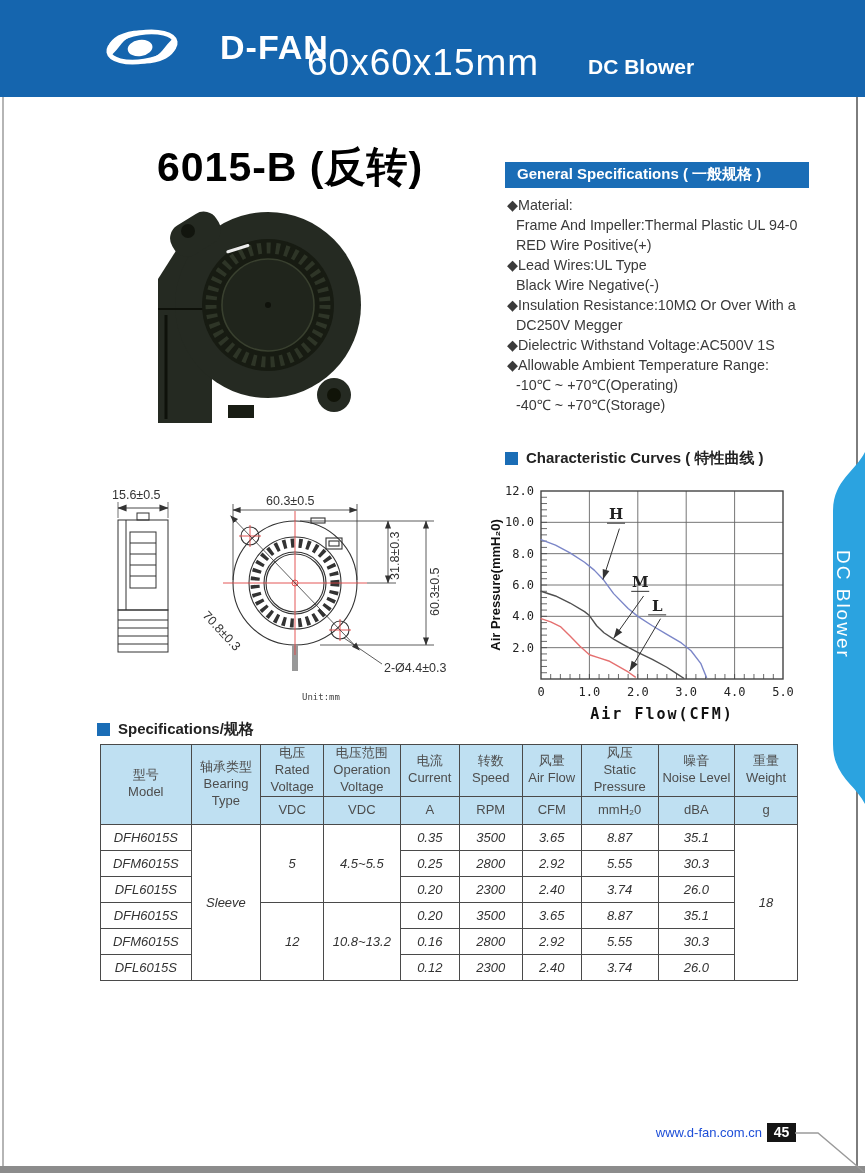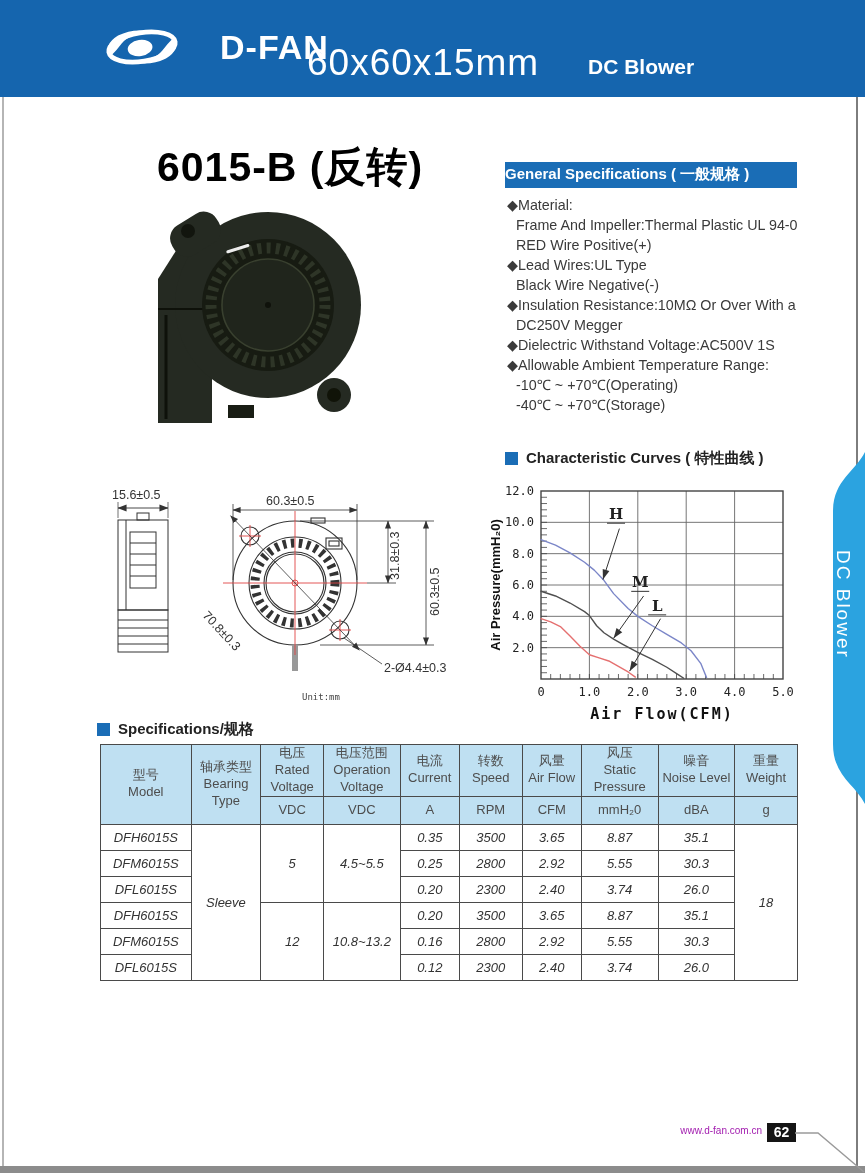--- a/index.html
+++ b/index.html
@@ -21,21 +21,21 @@
 
   
   .title{position:absolute;left:148px;top:131px;font-size:41px;font-weight:bold;color:#000;
          letter-spacing:1px;margin:9px;}
 
   
   .photo{position:absolute;left:100px;top:183px;width:282px;height:246px;}
 
   
   .gen-bar{position:absolute;left:505px;top:162px;width:282px;background:#1a6db6;color:#fff;
-           font-size:15px;font-weight:bold;padding:3px 10px 4px 0;}
+           font-size:15px;font-weight:bold;padding:3px 10px 4px 12px;}
   .gen-list{position:absolute;left:507px;top:195px;width:310px;font-size:14.3px;color:#3a3a3a;}
   .gen-list .line{line-height:20px;white-space:nowrap;}
   .gen-list .indent{padding-left:9px;}
 
   
   .sec-h{position:absolute;display:flex;align-items:center;font-size:15px;font-weight:bold;color:#222;}
   .sec-h .sq{width:13px;height:13px;background:#1a6db6;margin-right:8px;flex:none;}
   .dim-h{left:97px;top:449px;}
   .cur-h{left:505px;top:449px;}
   .spec-h{left:97px;top:720px;}
@@ -56,21 +56,21 @@
   .spec-table{position:absolute;left:100px;top:744px;width:698px;border-collapse:collapse;
               table-layout:fixed;}
   .spec-table th,.spec-table td{border:1px solid #4a4a4a;text-align:center;font-size:13px;
               padding:0 2px;}
   .spec-table thead th{background:#bfe0f2;font-weight:normal;color:#4d4d4d;line-height:1.3;}
   .spec-table thead tr.names th{height:50px;}
   .spec-table thead tr.units th{height:27px;}
   .spec-table tbody td{height:25px;color:#333;font-style:italic;}
 
   
-  .site{position:absolute;left:650px;top:1125px;width:112px;text-align:right;font-size:10px;color:#a21caf;}
+  .site{position:absolute;left:650px;top:1125px;width:112px;text-align:right;font-size:13px;color:#1d4ed8;}
   .pagebox{position:absolute;left:767px;top:1123px;width:29px;height:19px;background:#151515;
            color:#fff;font-size:14px;font-weight:bold;text-align:center;line-height:19px;}
   .foot-svg{position:absolute;left:794px;top:1120px;width:71px;height:53px;}
 
   
   .side-tab{position:absolute;left:823px;top:452px;width:42px;height:352px;z-index:5;}
   .side-tab svg{position:absolute;left:0;top:0;width:42px;height:352px;}
   .tab-label{position:absolute;left:9px;top:98px;writing-mode:vertical-rl;color:#fff;
              font-size:19px;letter-spacing:2px;white-space:nowrap;}
 </style>
@@ -435,21 +435,21 @@
         <td>0.12</td>
         <td>2300</td>
         <td>2.40</td>
         <td>3.74</td>
         <td>26.0</td>
       </tr>
     </tbody>
   </table>
 
   <div class="site">www.d-fan.com.cn</div>
-  <div class="pagebox">62</div>
+  <div class="pagebox">45</div>
   <svg class="foot-svg" viewBox="0 0 71 53">
     <polyline points="1,13 24,13 70,52" fill="none" stroke="#9a9a9a" stroke-width="1.4"></polyline>
   </svg>
 
   <div class="side-tab">
     <svg viewBox="0 0 42 352">
       <path d="M42,0 C32,20 10,28 10,60 L10,292 C10,324 32,332 42,352 Z" fill="#2ba3e0"></path>
     </svg>
     <div class="tab-label">DC Blower</div>
   </div>

